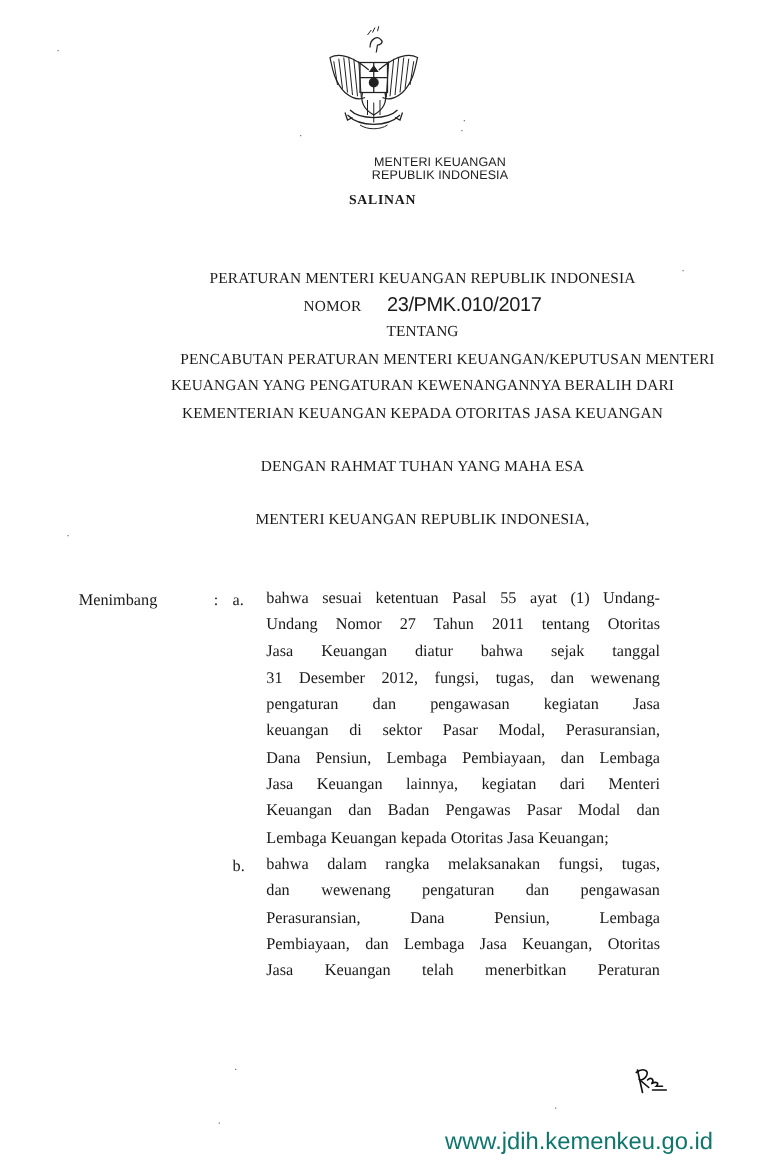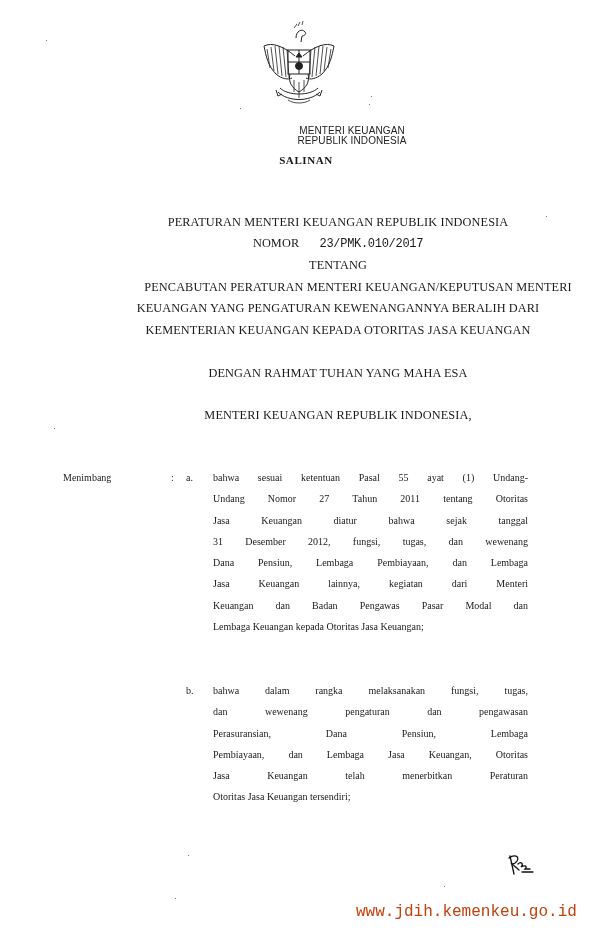--- a/index.html
+++ b/index.html
@@ -4,26 +4,26 @@
 <style>
   html, body { margin:0; padding:0; background:#ffffff; }
   body { width:612px; height:936px; position:relative; overflow:hidden;
          font-family:"DejaVu Serif", "Liberation Serif", serif; color:#1a1a1a; }
   .abs { position:absolute; }
   .center { left:0; width:612px; text-align:center; }
   .emblem { left:258px; top:16px; width:82px; height:104px; }
   .ministry { font-family:"Liberation Sans", sans-serif; font-size:10px; line-height:10px; color:#222; letter-spacing:0.1px;padding-left:46px; }
   .salinan { font-family:"Liberation Serif", serif; font-weight:bold; font-size:11px; letter-spacing:0.6px; }
   .title { font-family:"Liberation Serif", serif; font-size:12.3px; letter-spacing:0.1px;margin-left:32px; }
-  .mono { font-family:Liberation Mono, monospace; font-size:12px; letter-spacing:-0.3px; }
-  .body-txt { font-family:"Liberation Serif", serif; font-size:10px; }
+  .mono { font-family:Liberation Sans, sans-serif; font-size:16px; letter-spacing:-0.3px; }
+  .body-txt { font-family:"Liberation Serif", serif; font-size:13px; }
   .para { left:213px; width:315px; text-align:justify; text-align-last:left; line-height:21.3px; }
   .para .ln { display:block; text-align:justify; text-align-last:justify; height:21.3px; white-space:nowrap; }
   .para .ln.last { text-align-last:left; }
-  .url { font-family:Liberation Mono, monospace; font-size:16px; color:#c2410c; }
+  .url { font-family:Liberation Sans, sans-serif; font-size:19px; color:#0f766e; }
   .speck { width:1px; height:1px; background:#777; }
 </style>
 </head>
 <body>
 
 <div class="abs emblem">
   <svg width="82" height="104" viewBox="0 0 82 104">
     <g fill="none" stroke="#222" stroke-width="1">
 
       <path d="M37 40 C25 30 14 26 6 30 C8 40 10 50 18 58 C24 63 30 64 34 62"></path>
@@ -72,34 +72,35 @@
 
 <div class="abs body-txt" style="left:63px; top:472px;">Menimbang</div>
 <div class="abs body-txt" style="left:171px; top:472px;">:</div>
 
 <div class="abs body-txt" style="left:186px; top:472px;">a.</div>
 <div class="abs body-txt para" style="top:467px;">
   <span class="ln">bahwa sesuai ketentuan Pasal 55 ayat (1) Undang-</span>
   <span class="ln">Undang Nomor 27 Tahun 2011 tentang Otoritas</span>
   <span class="ln">Jasa Keuangan diatur bahwa sejak tanggal</span>
   <span class="ln">31 Desember 2012, fungsi, tugas, dan wewenang</span>
+  <span class="ln">pengaturan dan pengawasan kegiatan Jasa</span>
+  <span class="ln">keuangan di sektor Pasar Modal, Perasuransian,</span>
   <span class="ln">Dana Pensiun, Lembaga Pembiayaan, dan Lembaga</span>
   <span class="ln">Jasa Keuangan lainnya, kegiatan dari Menteri</span>
   <span class="ln">Keuangan dan Badan Pengawas Pasar Modal dan</span>
   <span class="ln last">Lembaga Keuangan kepada Otoritas Jasa Keuangan;</span>
 </div>
 
 <div class="abs body-txt" style="left:186px; top:685px;">b.</div>
 <div class="abs body-txt para" style="top:680px;">
   <span class="ln">bahwa dalam rangka melaksanakan fungsi, tugas,</span>
   <span class="ln">dan wewenang pengaturan dan pengawasan</span>
   <span class="ln">Perasuransian, Dana Pensiun, Lembaga</span>
   <span class="ln">Pembiayaan, dan Lembaga Jasa Keuangan, Otoritas</span>
   <span class="ln">Jasa Keuangan telah menerbitkan Peraturan</span>
-  <span class="ln last">Otoritas Jasa Keuangan tersendiri;</span>
 </div>
 
 <div class="abs" style="left:506px; top:852px; width:30px; height:26px;">
   <svg width="30" height="26" viewBox="0 0 30 26">
     <g fill="none" stroke="#111" stroke-width="1.3" stroke-linecap="round">
       <path d="M4 4 L8 22"></path>
       <path d="M3 6 C8 2 14 4 11 9 C9 12 6 12 6 12 L13 18"></path>
       <path d="M12 12 C15 9 18 12 15 15 C19 13 22 14 19 17 L24 17"></path>
       <path d="M16 20 L27 20"></path>
     </g>

